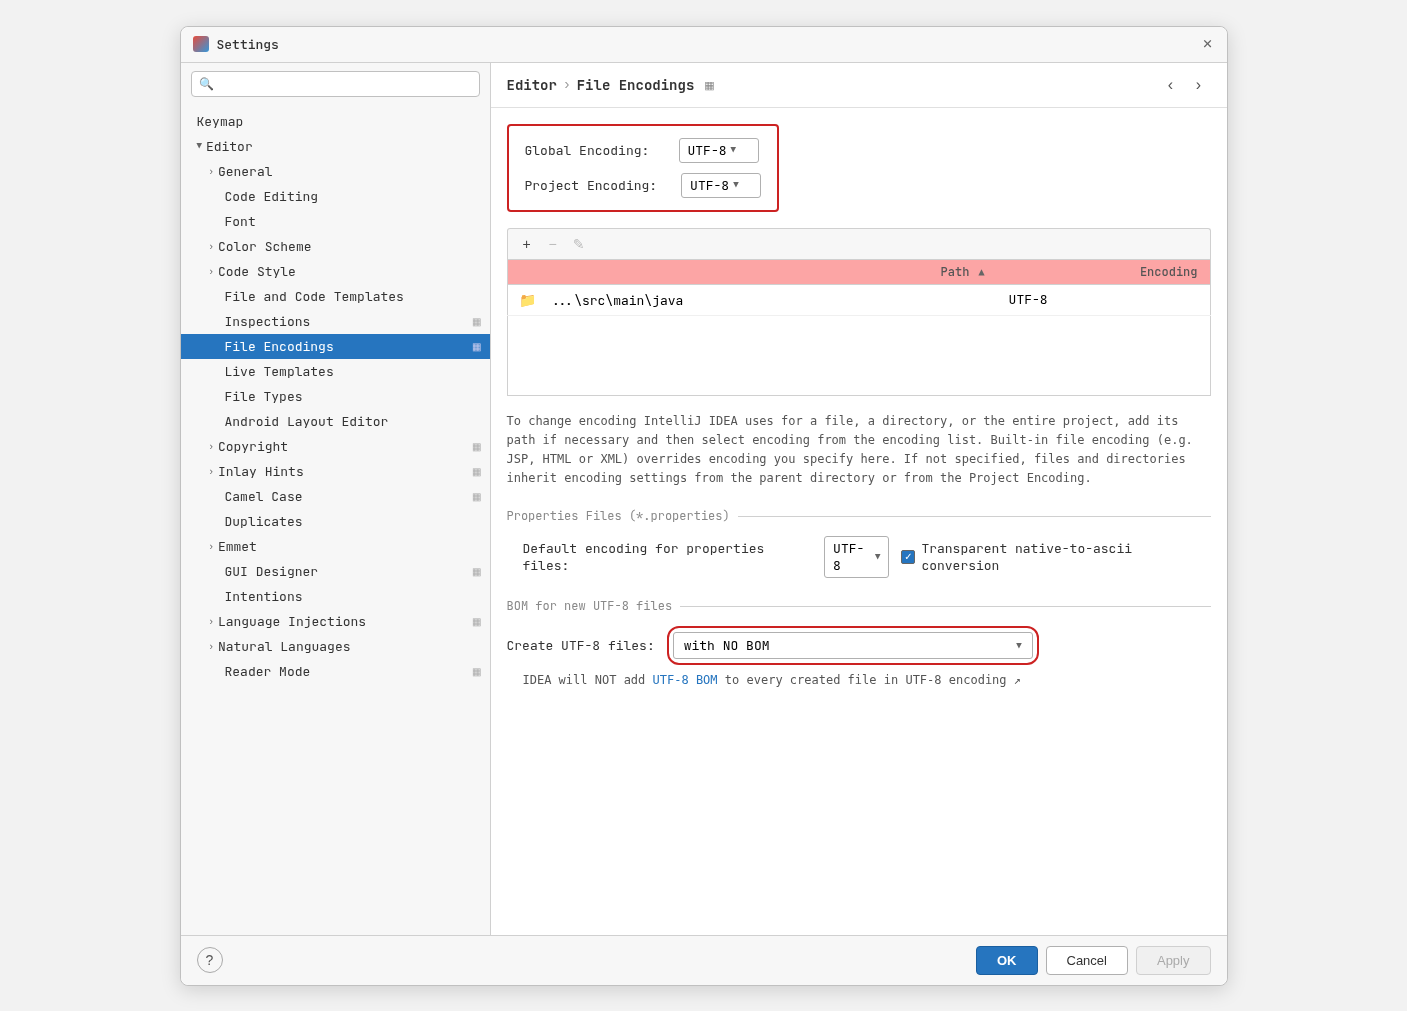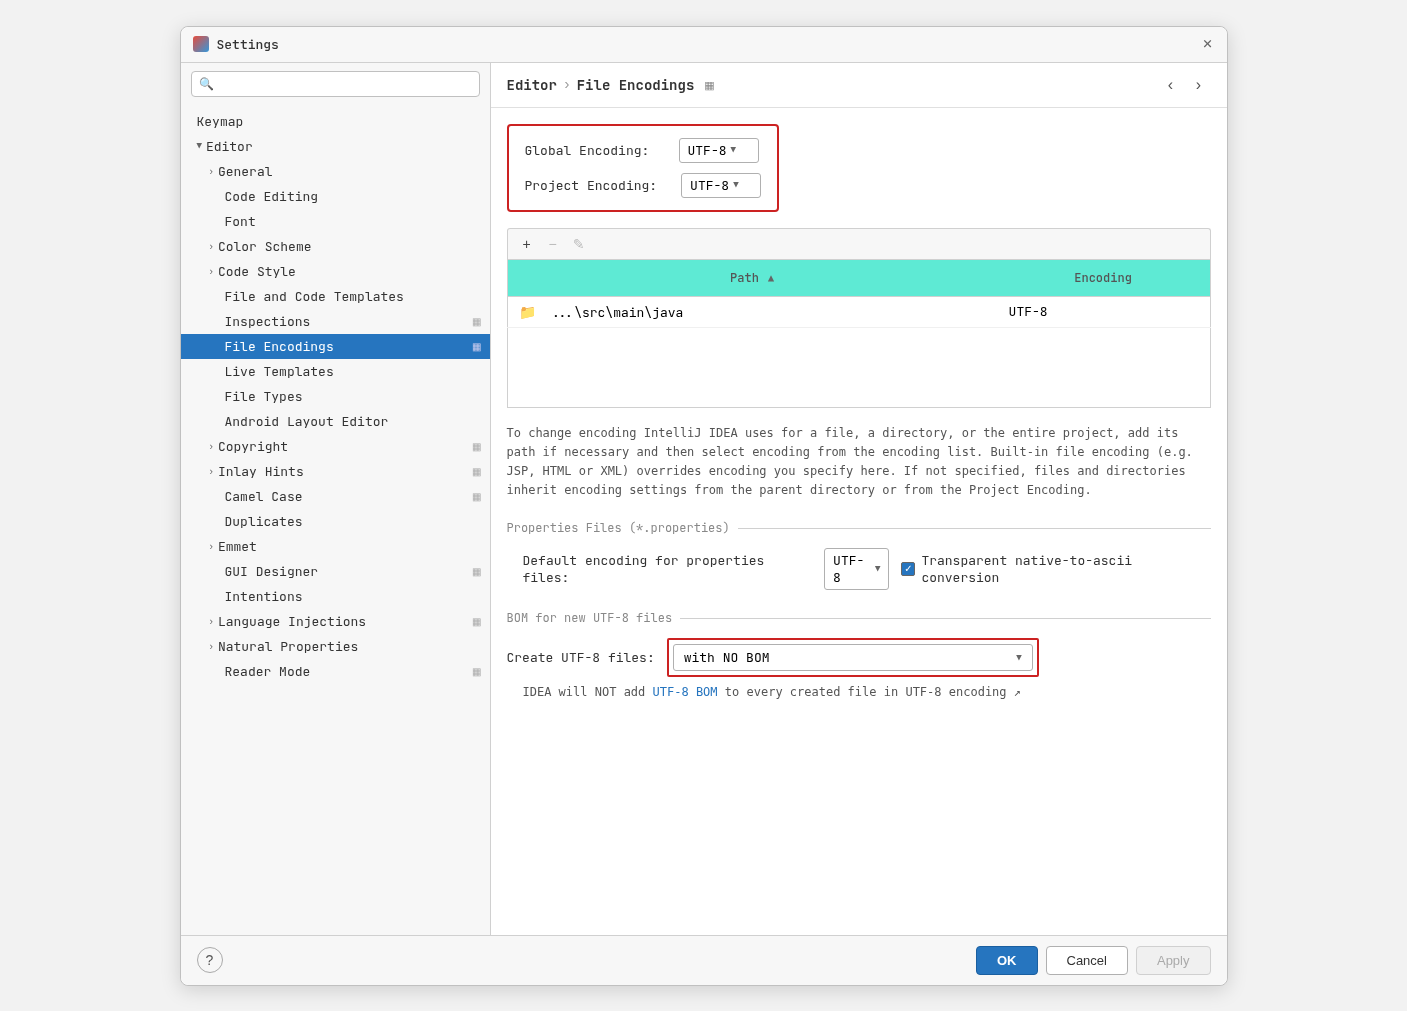--- a/index.html
+++ b/index.html
@@ -226,23 +226,23 @@
     .toolbar-btn.disabled { color: #bbb; cursor: default; }
     
     .path-table {
       width: 100%;
       border: 1px solid #d0d0d0;
       border-radius: 0 0 3px 3px;
       border-collapse: collapse;
       margin-bottom: 16px;
     }
     .path-table th {
-      text-align: center;
-      padding: 10px 12px;
-      background: #5eead4;
+      text-align: right;
+      padding: 4px 12px;
+      background: #fca5a5;
       border-bottom: 1px solid #d0d0d0;
       font-size: 12px;
       color: #555;
       font-weight: 500;
     }
     .path-table td {
       padding: 6px 12px;
       font-size: 13px;
       border-bottom: 1px solid #f0f0f0;
     }
@@ -319,21 +319,21 @@
     .bom-row {
       display: flex;
       align-items: center;
       gap: 12px;
       padding-left: 0;
       margin-bottom: 8px;
     }
     .bom-label { font-size: 13px; color: #333; white-space: nowrap; }
     .bom-select-box {
       border: 2px solid #cc2222;
-      border-radius: 2px;
+      border-radius: 12px;
       padding: 4px;
     }
     .bom-select {
       display: flex;
       align-items: center;
       border: 1px solid #b0b0b0;
       border-radius: 3px;
       background: #fff;
       padding: 4px 10px;
       gap: 6px;
@@ -510,21 +510,21 @@
           <span>Intentions</span>
         </div>
 
         <div class="nav-item indent-1 has-icon-right">
           <span class="chevron">›</span>
           <span>Language Injections</span>
         </div>
 
         <div class="nav-item indent-1">
           <span class="chevron">›</span>
-          <span>Natural Properties</span>
+          <span>Natural Languages</span>
         </div>
 
         <div class="nav-item indent-2 has-icon-right">
           <span>Reader Mode</span>
         </div>
 
       </div>
     </div>
 
     <div class="content-area">

